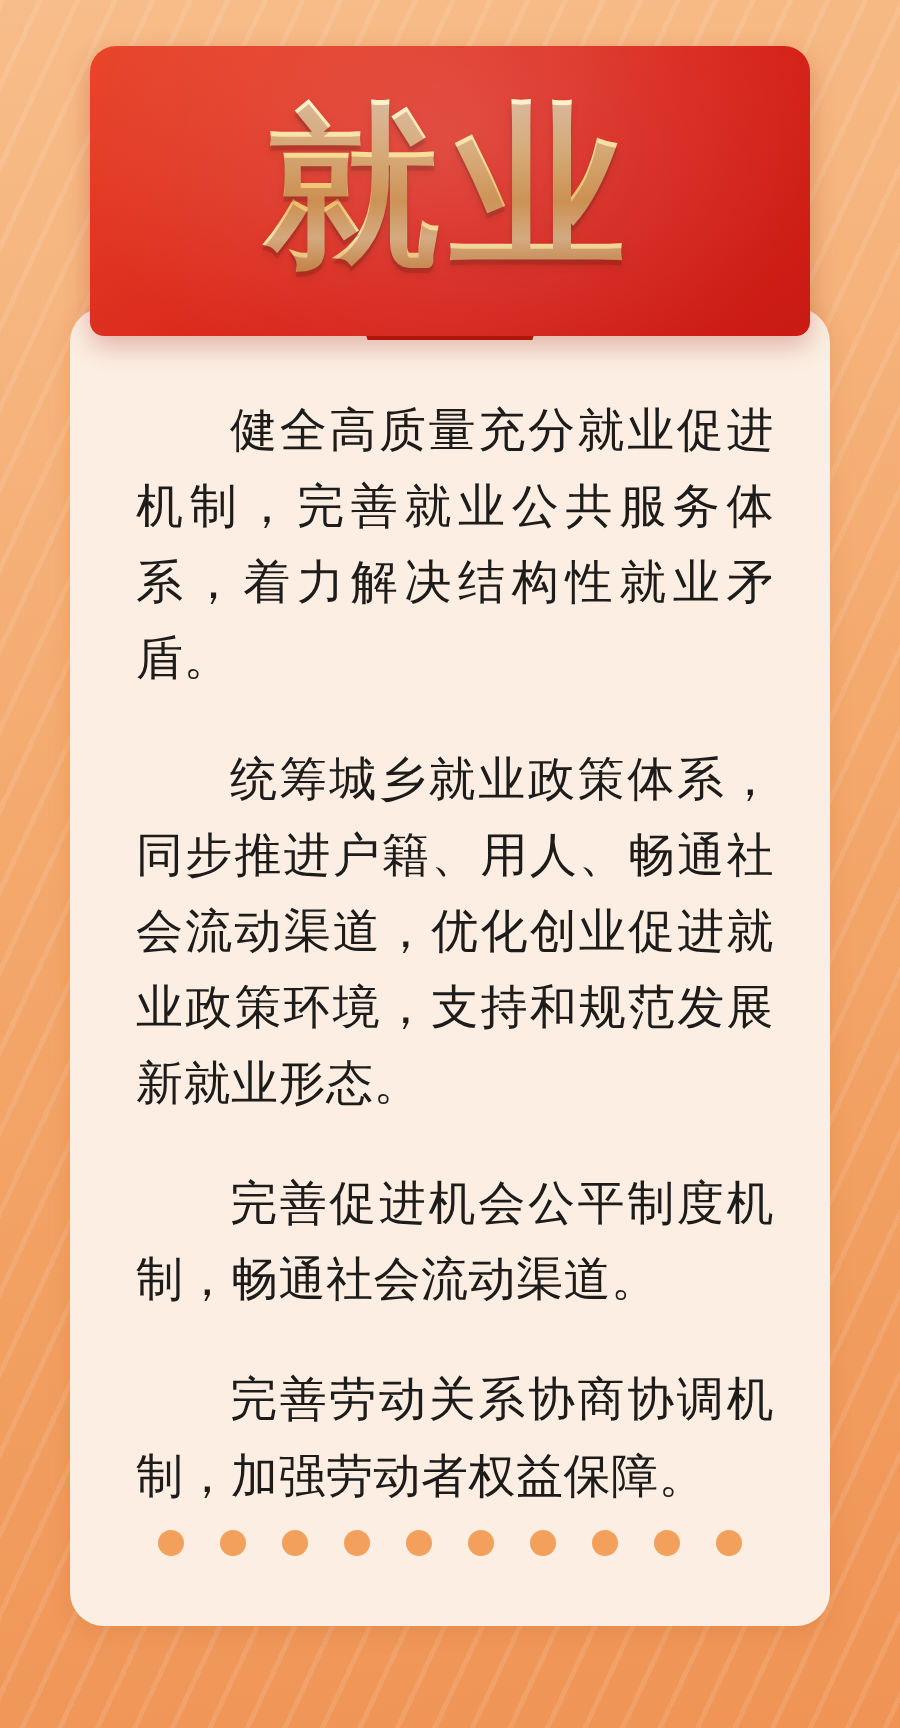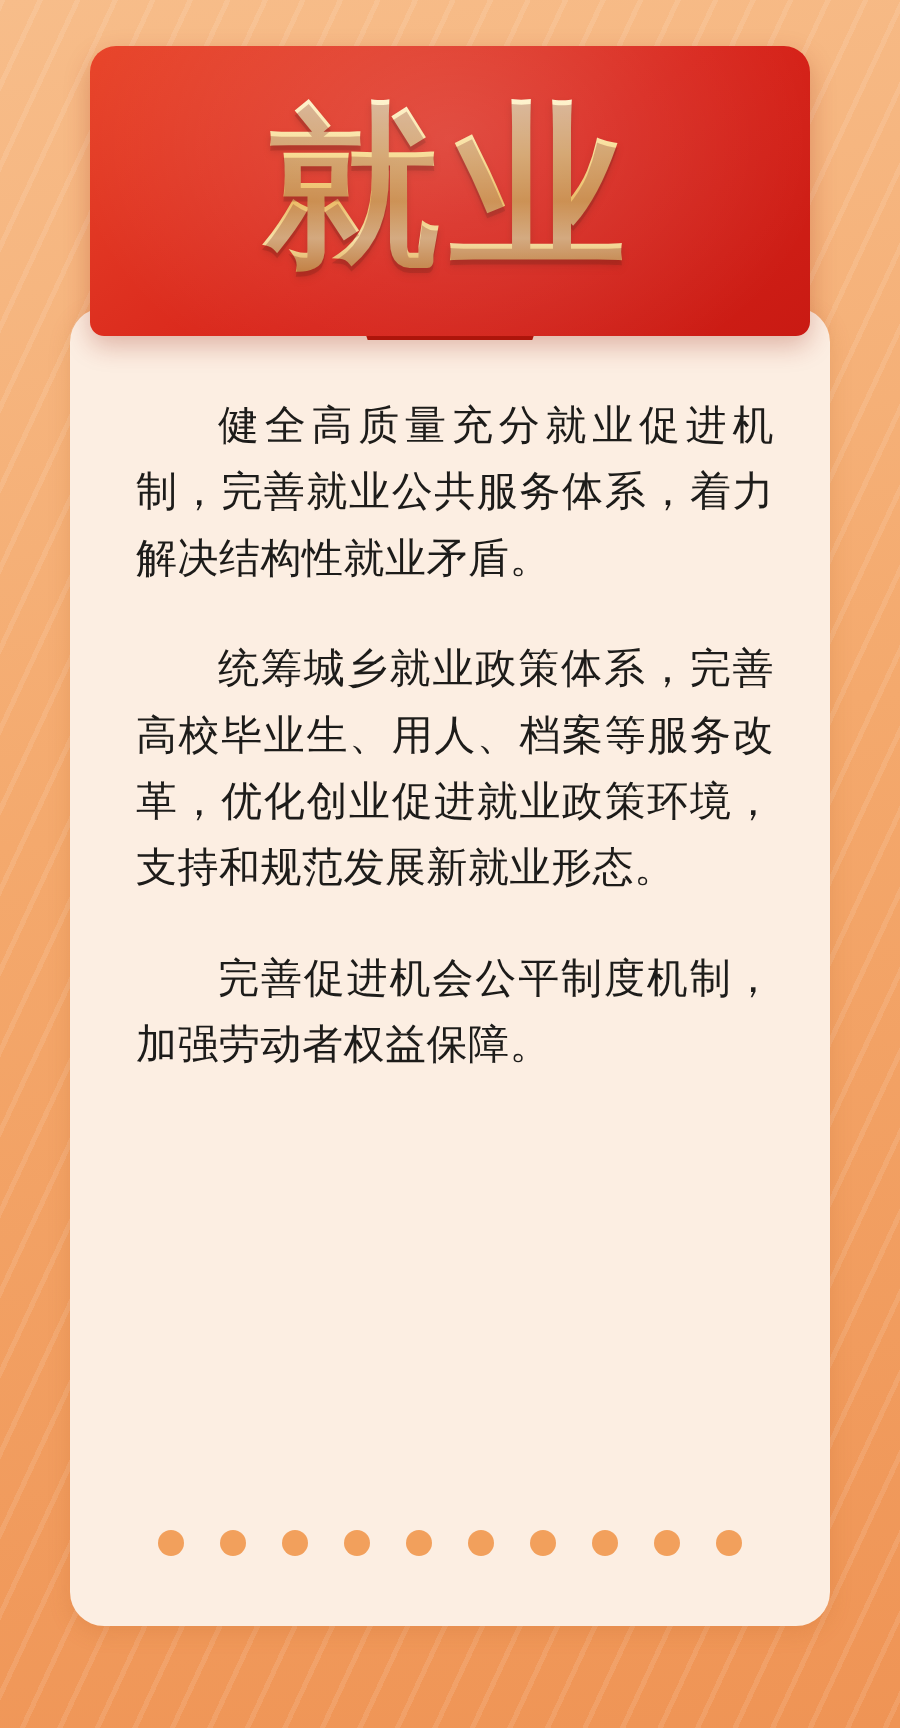--- a/index.html
+++ b/index.html
@@ -99,21 +99,21 @@
     filter: drop-shadow(0 4px 3px rgba(120,20,10,0.35));
     user-select: none;
   }
   .content {
     position: absolute;
     left: 66px;
     right: 56px;
     top: 84px;
     color: #1d1c1a;
     font-family: "DejaVu Sans", "Liberation Sans", sans-serif;
-    font-size: 41px;
+    font-size: 47px;
     line-height: 1.62;
     letter-spacing: 0.5px;
   }
   .para {
     margin: 0 0 44px 0;
     text-indent: 2em;
     text-align: justify;
     text-justify: inter-ideograph;
     font-weight: 500;
   }
@@ -140,22 +140,23 @@
 <body>
 
 <div id="bg-base"></div>
 <div id="bg-stripes"></div>
 
 <div id="poster">
 
   <div class="card-body">
     <div class="content">
       <p class="para">健全高质量充分就业促进机制，完善就业公共服务体系，着力解决结构性就业矛盾。</p>
-      <p class="para">统筹城乡就业政策体系，完善高校毕业生、用人、档案等服务改革，优化创业促进就业政策环境，支持和规范发展新就业形态。</p>
-      <p class="para">完善促进机会公平制度机制，加强劳动者权益保障。</p>
+      <p class="para">统筹城乡就业政策体系，同步推进户籍、用人、畅通社会流动渠道，优化创业促进就业政策环境，支持和规范发展新就业形态。</p>
+      <p class="para">完善促进机会公平制度机制，畅通社会流动渠道。</p>
+      <p class="para">完善劳动关系协商协调机制，加强劳动者权益保障。</p>
     </div>
 
     <div class="dots" id="dots-row">
         <span class="dot" style="background: rgb(242, 160, 92);"></span>
         <span class="dot" style="background: rgb(242, 160, 92);"></span>
         <span class="dot" style="background: rgb(242, 160, 92);"></span>
         <span class="dot" style="background: rgb(242, 160, 92);"></span>
         <span class="dot" style="background: rgb(242, 160, 92);"></span>
         <span class="dot" style="background: rgb(242, 160, 92);"></span>
         <span class="dot" style="background: rgb(242, 160, 92);"></span>

